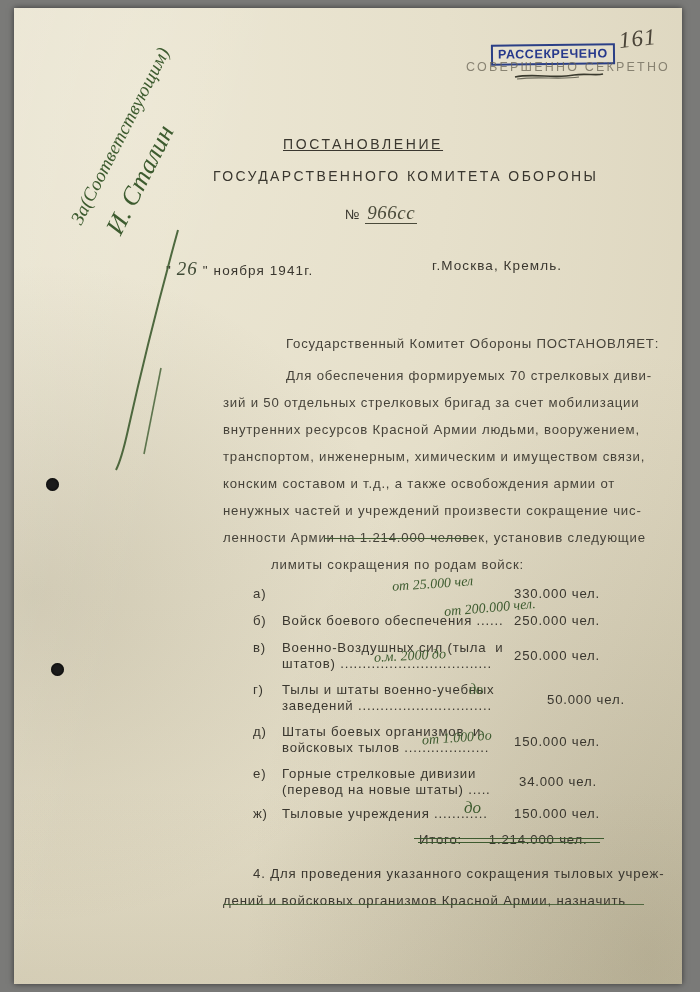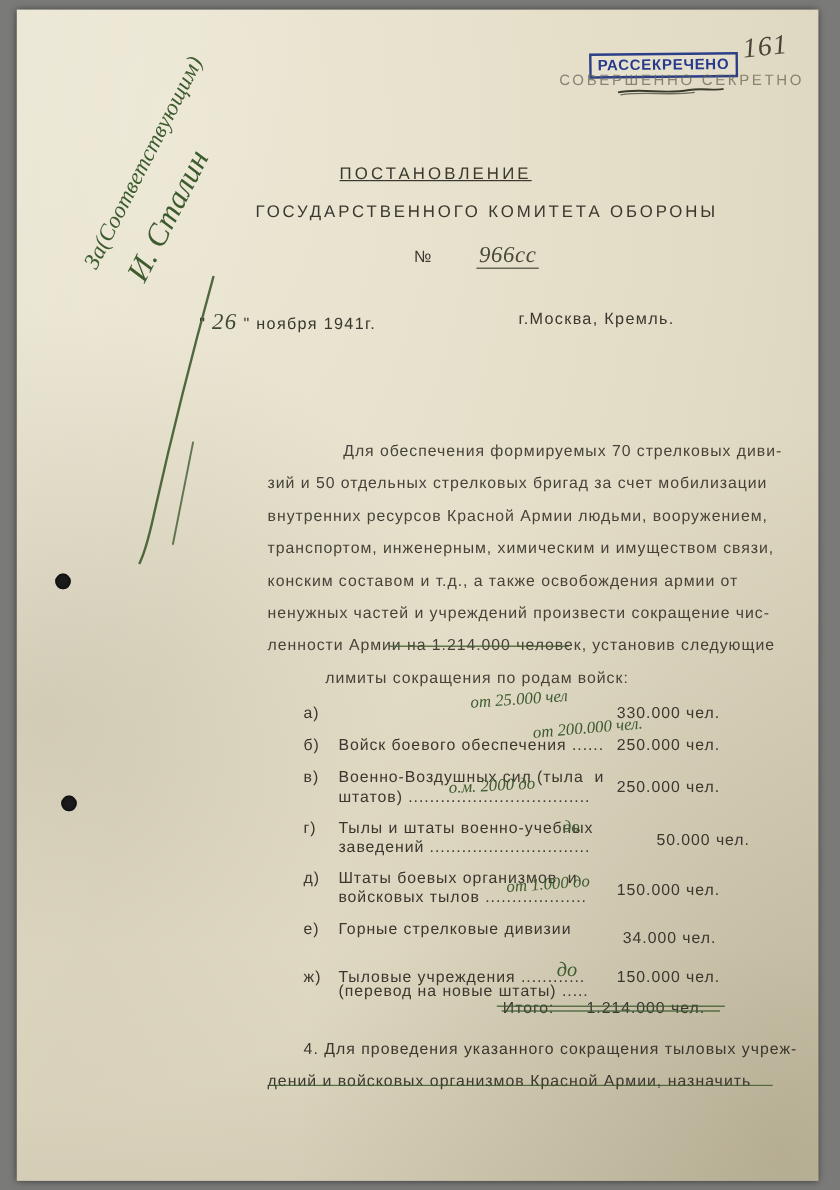--- a/index.html
+++ b/index.html
@@ -138,21 +138,20 @@
     color: #3a372f;
   }
   .num-hand {
     font-family: "Liberation Serif", serif;
     font-style: italic;
     font-size: 19px;
     color: #4a4a3a;
     letter-spacing: 0.5px;
     border-bottom: 1px solid #4a4a3a;
     padding: 0 2px;
-    margin-left: 32px;
   }
   .dateline {
     position: absolute;
     left: 152px; top: 250px;
     font-family: "Liberation Sans", sans-serif;
     font-size: 13.5px;
     letter-spacing: 1.1px;
     color: #3a372f;
   }
   .day-hand {
@@ -280,20 +279,21 @@
         <span class="num-hand">966сс</span>
       </div>
 
       <div class="dateline">
         <span>"</span>
         <span class="day-hand">26</span>
         <span>"</span><span> ноября 1941г.</span>
       </div>
       <div class="place">г.Москва, Кремль.</div>
 
+      <div class="tline" style="left:272px; top:328px;">Государственный Комитет Обороны ПОСТАНОВЛЯЕТ:</div>
 
       <div class="tline" style="left:272px; top:360px;">Для обеспечения формируемых 70 стрелковых диви-</div>
       <div class="tline" style="left:209px; top:387px;">зий и 50 отдельных стрелковых бригад за счет мобилизации</div>
       <div class="tline" style="left:209px; top:414px;">внутренних ресурсов Красной Армии людьми, вооружением,</div>
       <div class="tline" style="left:209px; top:441px;">транспортом, инженерным, химическим и имуществом связи,</div>
       <div class="tline" style="left:209px; top:468px;">конским составом и т.д., а также освобождения армии от</div>
       <div class="tline" style="left:209px; top:495px;">ненужных частей и учреждений произвести сокращение чис-</div>
       <div class="tline" style="left:209px; top:522px;">ленности Армии на 1.214.000 человек, установив следующие</div>
       <div class="tline" style="left:209px; top:549px;margin-left:48px;">лимиты сокращения по родам войск:</div>
 
@@ -321,21 +321,21 @@
       <div class="ink ink-note" style="left:455px; top:674px;">до</div>
 
       <div class="item" style="left:239px; top:716px;">д)</div>
       <div class="item" style="left:268px; top:716px;">Штаты боевых организмов  и</div>
       <div class="item" style="left:268px; top:732px;">войсковых тылов ...................</div>
       <div class="amount" style="left:500px; top:726px;">150.000 чел.</div>
       <div class="ink ink-note" style="left:408px; top:722px; transform:rotate(-4deg);">от 1.000 до</div>
 
       <div class="item" style="left:239px; top:758px;">е)</div>
       <div class="item" style="left:268px; top:758px;">Горные стрелковые дивизии</div>
-      <div class="item" style="left:268px; top:774px;margin-top:36px;">(перевод на новые штаты) .....</div>
+      <div class="item" style="left:268px; top:774px;">(перевод на новые штаты) .....</div>
       <div class="amount" style="left:505px; top:766px;">34.000 чел.</div>
 
       <div class="item" style="left:239px; top:798px;">ж)</div>
       <div class="item" style="left:268px; top:798px;">Тыловые учреждения ............</div>
       <div class="amount" style="left:500px; top:798px;">150.000 чел.</div>
       <div class="ink ink-note" style="left:450px; top:790px; font-size:17px;">до</div>
 
       <div class="total-strike"><span>Итого:</span>      <span>1.214.000 чел.</span></div>
       <div class="strike-green" style="left:400px; top:830px; width:190px;"></div>
       <div class="strike-green" style="left:404px; top:834px; width:182px;"></div>

